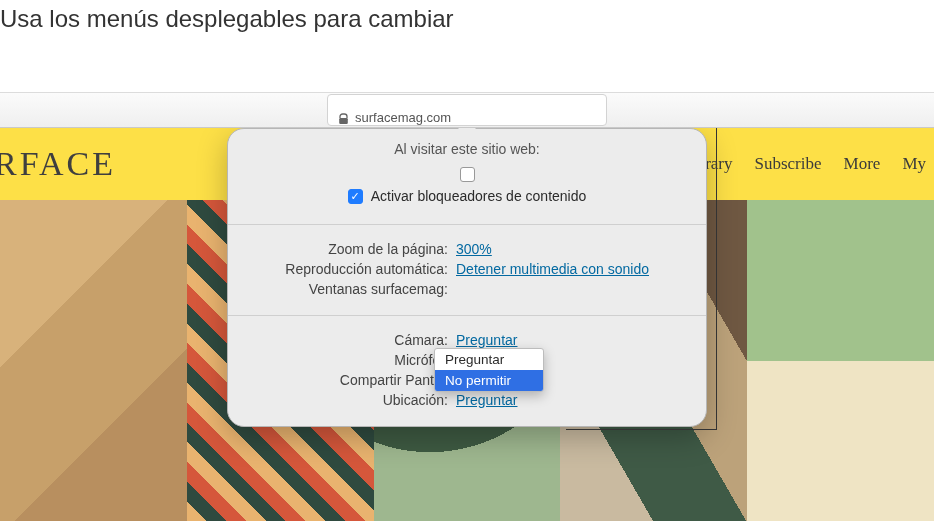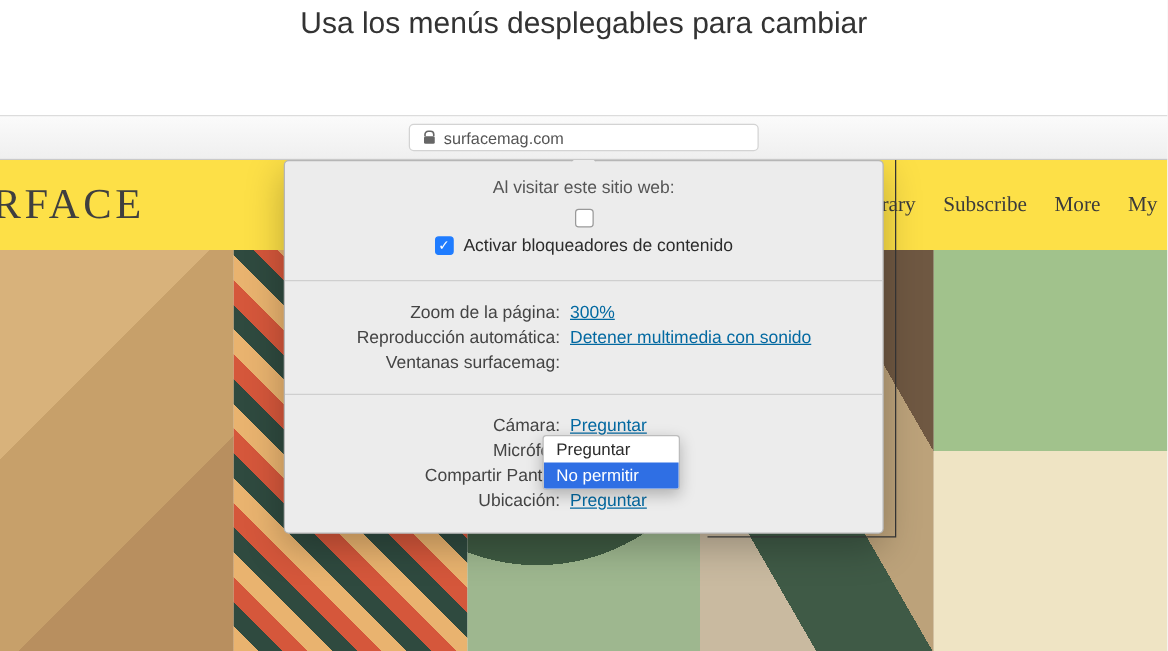--- a/index.html
+++ b/index.html
@@ -22,21 +22,20 @@
     color:var(--text);
     overflow:hidden;
     background:#fff;
   }
 
   
   .caption-area{
     height:92px;
     display:flex;
     align-items:flex-start;
-    justify-content:center;
     padding-top:4px;
     background:#fff;
   }
   .caption{
     font-size:24px;
     line-height:30px;
     text-align:center;
     color:#333;
     font-weight:400;
   }
@@ -49,25 +48,25 @@
     border-top:1px solid #dcdcdc;
     border-bottom:1px solid var(--toolbar-border);
     display:flex;
     align-items:center;
     justify-content:center;
   }
   .addr-box{
     background:#fff;
     border:1px solid #d3d3d3;
     border-radius:4px;
-    height:22px;
+    height:32px;
     min-width:280px;
     padding:0 10px;
     display:flex;
-    align-items:center;
+    align-items:flex-end;
     gap:6px;
     font-size:13px;
     color:#555;
   }
   .lock-icon svg{display:block;}
 
   
   .page-area{
     position:relative;
     height:calc(521px - 92px - 36px);
@@ -116,21 +115,21 @@
 
   
   .popover{
     position:absolute;
     top:0px;
     left:50%;
     transform:translateX(-50%);
     width:480px;
     background:var(--popover-bg);
     border:1px solid var(--popover-border);
-    border-radius:4px;
+    border-radius:17px;
     box-shadow:0 10px 30px rgba(0,0,0,0.25);
     font-size:14px;
     color:var(--text);
     z-index:10;
   }
   .popover::before{
     content:"";
     position:absolute;
     top:-9px;
     left:50%;

